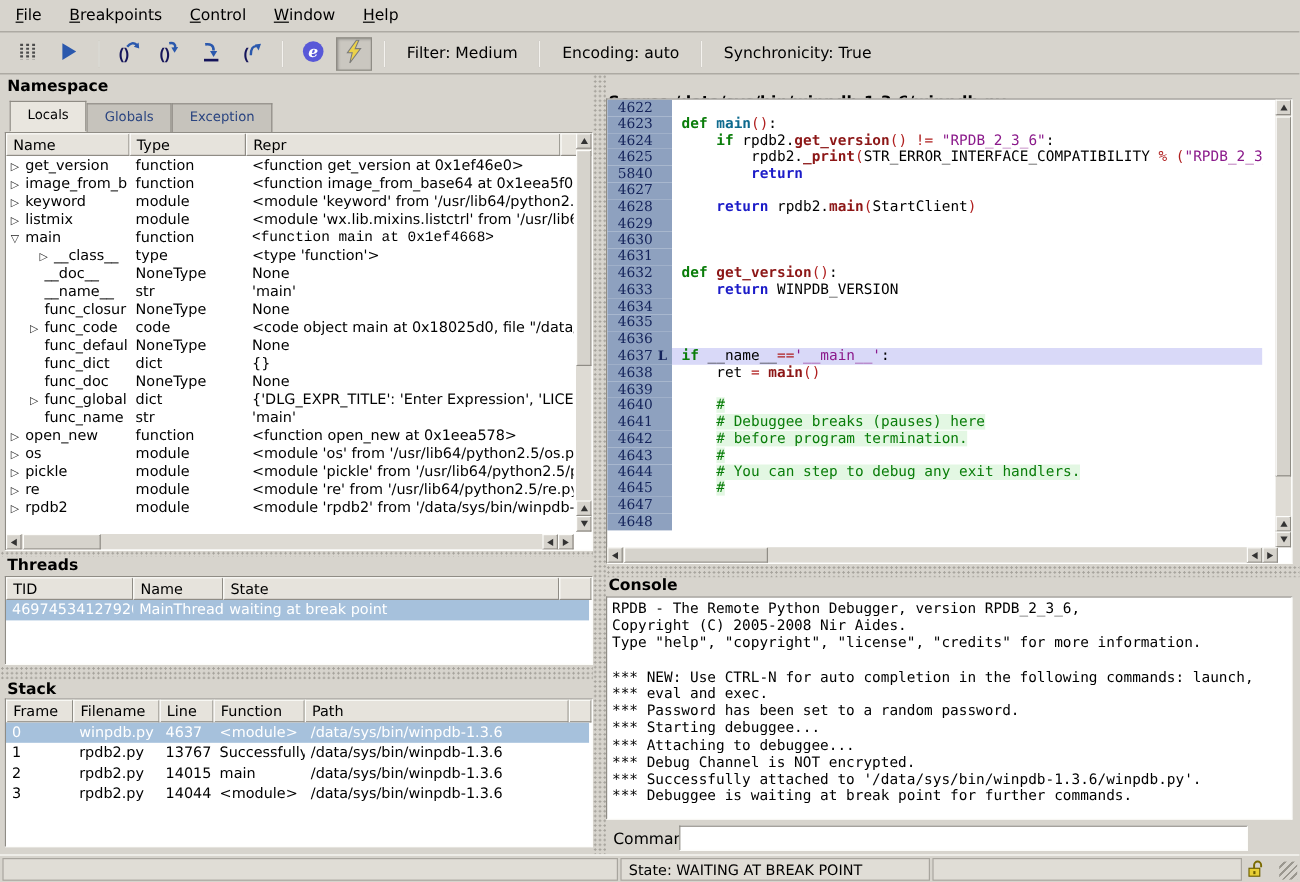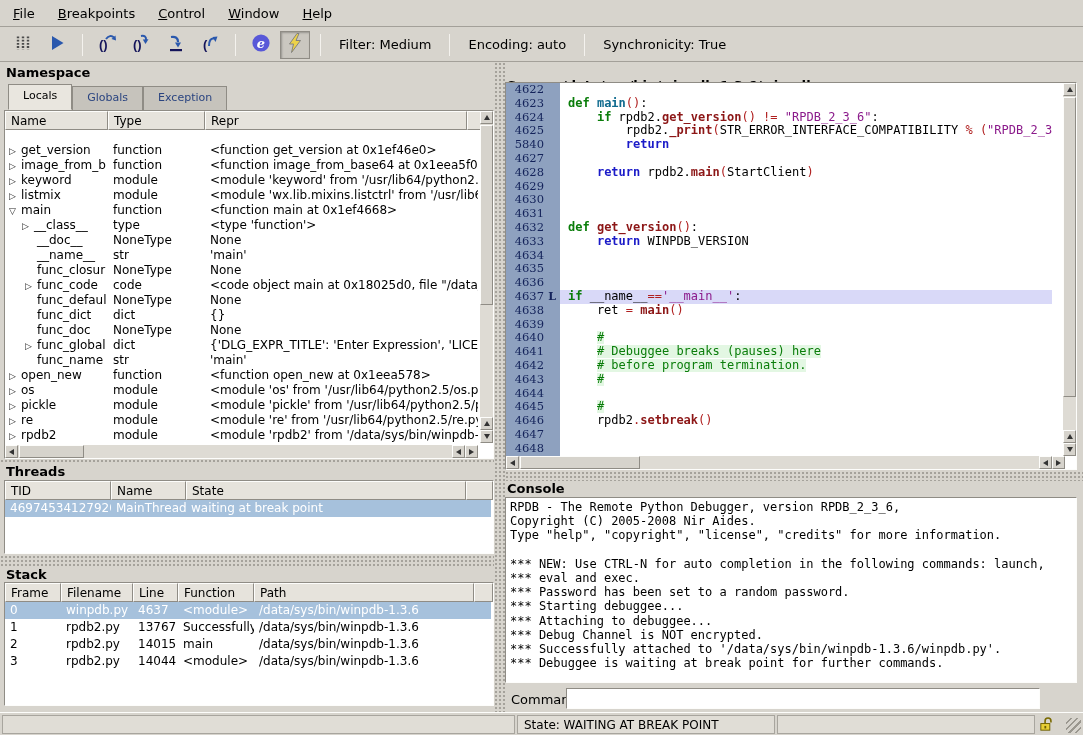--- a/index.html
+++ b/index.html
@@ -163,21 +163,21 @@
         <div class="tab">Exception</div>
       </div>
     <div id="ns-table" class="tbl" style="left:4px;top:48px;width:490px;height:349px;">
         <div class="tbl-head">
           <div class="tbl-hcell" style="width: 103px;">Name</div>
           <div class="tbl-hcell" style="width: 97px;">Type</div>
           <div class="tbl-hcell" style="width: 262px;">Repr</div>
           <div class="tbl-hcell" style="flex: 1 1 0%;"></div>
         </div>
         <div style="position: relative; overflow: hidden; height: 313px; width: 473px;">
-          <div class="tbl-row" style="height: 15px; margin-top: 12px;">
+          <div class="tbl-row" style="height: 15px;">
             <div class="tbl-cell" style="width: 103px; padding-left: 4px;"><span class="tree-arrow">▷</span>get_version</div>
             <div class="tbl-cell" style="width: 97px;">function</div>
             <div class="tbl-cell" style="flex: 1 1 0%;">&lt;function get_version at 0x1ef46e0&gt;</div>
           </div>
           <div class="tbl-row" style="height: 15px;">
             <div class="tbl-cell" style="width: 103px; padding-left: 4px;"><span class="tree-arrow">▷</span>image_from_b</div>
             <div class="tbl-cell" style="width: 97px;">function</div>
             <div class="tbl-cell" style="flex: 1 1 0%;">&lt;function image_from_base64 at 0x1eea5f0&gt;</div>
           </div>
           <div class="tbl-row" style="height: 15px;">
@@ -186,24 +186,24 @@
             <div class="tbl-cell" style="flex: 1 1 0%;">&lt;module 'keyword' from '/usr/lib64/python2.5/k</div>
           </div>
           <div class="tbl-row" style="height: 15px;">
             <div class="tbl-cell" style="width: 103px; padding-left: 4px;"><span class="tree-arrow">▷</span>listmix</div>
             <div class="tbl-cell" style="width: 97px;">module</div>
             <div class="tbl-cell" style="flex: 1 1 0%;">&lt;module 'wx.lib.mixins.listctrl' from '/usr/lib64/</div>
           </div>
           <div class="tbl-row" style="height: 15px;">
             <div class="tbl-cell" style="width: 103px; padding-left: 4px;"><span class="tree-arrow">▽</span>main</div>
             <div class="tbl-cell" style="width: 97px;">function</div>
-            <div class="tbl-cell" style="flex: 1 1 0%;">&lt;function main at 0x1ef4668&gt;</div>
-          </div>
-          <div class="tbl-row" style="height: 15px;">
-            <div class="tbl-cell" style="width: 103px; padding-left: 17px;"><span class="tree-arrow">▷</span>__class__</div>
+            <div class="tbl-cell" style="flex: 1 1 0%; font-family: Liberation Mono, monospace;">&lt;function main at 0x1ef4668&gt;</div>
+          </div>
+          <div class="tbl-row" style="height: 15px;">
+            <div class="tbl-cell" style="width: 103px; padding-left: 28px;"><span class="tree-arrow">▷</span>__class__</div>
             <div class="tbl-cell" style="width: 97px;">type</div>
             <div class="tbl-cell" style="flex: 1 1 0%;">&lt;type 'function'&gt;</div>
           </div>
           <div class="tbl-row" style="height: 15px;">
             <div class="tbl-cell" style="width: 103px; padding-left: 20px;"><span class="tree-arrow"></span>__doc__</div>
             <div class="tbl-cell" style="width: 97px;">NoneType</div>
             <div class="tbl-cell" style="flex: 1 1 0%;">None</div>
           </div>
           <div class="tbl-row" style="height: 15px;">
             <div class="tbl-cell" style="width: 103px; padding-left: 20px;"><span class="tree-arrow"></span>__name__</div>
@@ -511,35 +511,28 @@
               <span class="num">4643</span>
               <span class="mark"></span>
             </div>
             <div class="code"><span class="t-p">    </span><span class="t-c">#</span></div>
           </div>
           <div class="src-line">
             <div class="gut">
               <span class="num">4644</span>
               <span class="mark"></span>
             </div>
-            <div class="code"><span class="t-p">    </span></div>
+            <div class="code"><span class="t-p">    </span><span class="t-c"># You can step to debug any exit handlers.</span></div>
           </div>
           <div class="src-line">
             <div class="gut">
               <span class="num">4645</span>
               <span class="mark"></span>
             </div>
             <div class="code"><span class="t-p">    </span><span class="t-c">#</span></div>
-          </div>
-          <div class="src-line">
-            <div class="gut">
-              <span class="num">4646</span>
-              <span class="mark"></span>
-            </div>
-            <div class="code"><span class="t-p">    rpdb2</span><span class="t-o">.</span><span class="t-f">setbreak</span><span class="t-o">()</span></div>
           </div>
           <div class="src-line">
             <div class="gut">
               <span class="num">4647</span>
               <span class="mark"></span>
             </div>
             <div class="code"></div>
           </div>
           <div class="src-line">
             <div class="gut">

